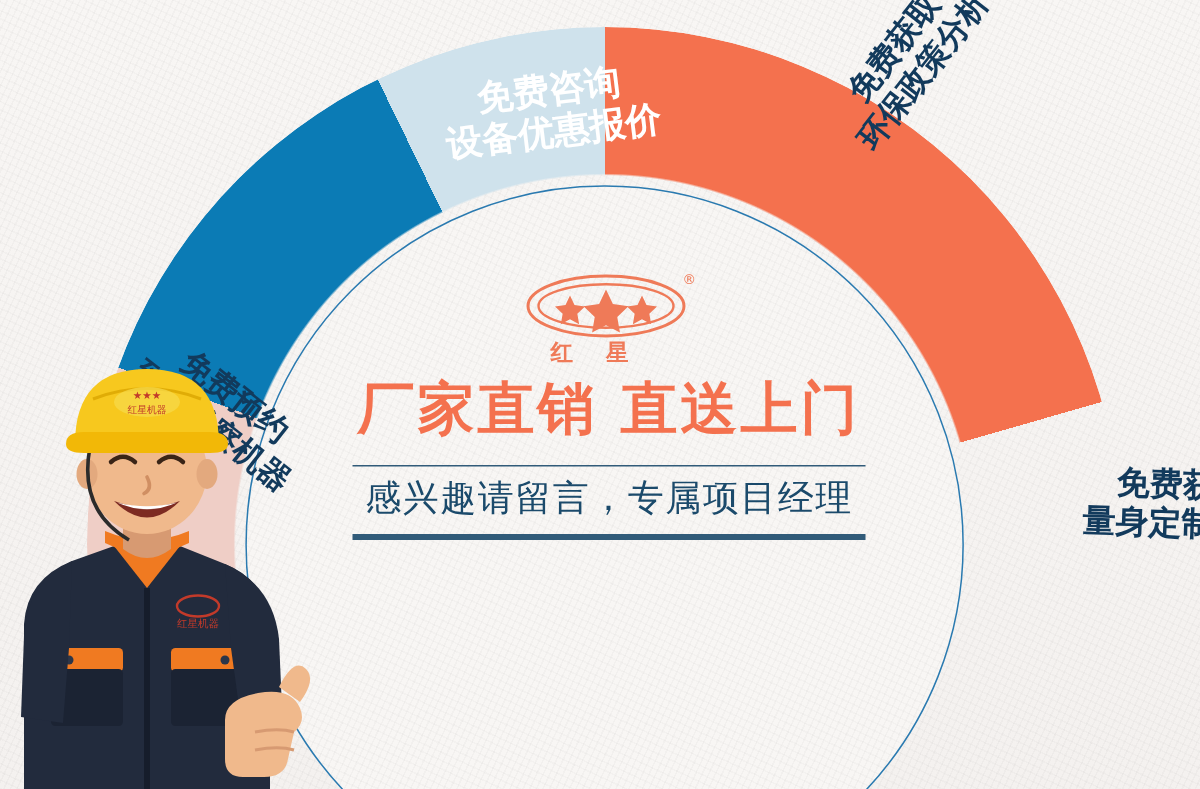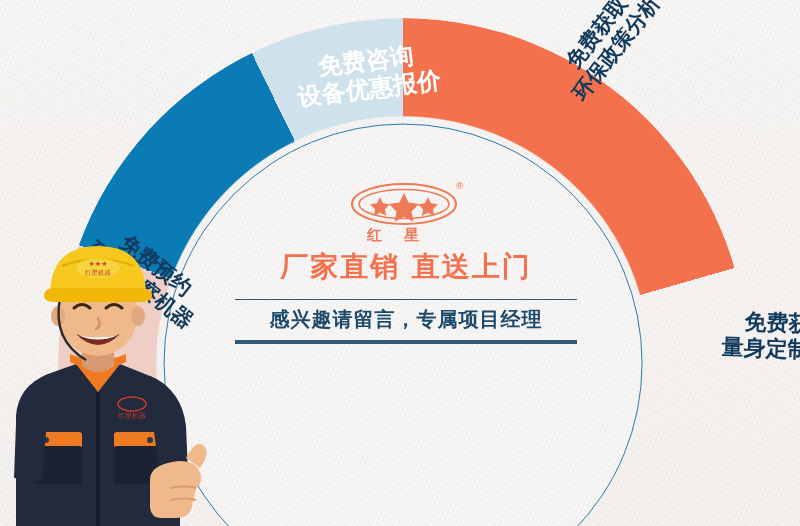--- a/index.html
+++ b/index.html
@@ -62,26 +62,26 @@
   
   #center{
     position:absolute;left:196px;top:180px;width:420px;height:280px;
     text-align:center;
   }
   #logo{
     width:118px;height:66px;margin:0 auto 6px auto;position:relative;
   }
   #logo svg{display:block;}
   #headline{
-    font-size:28px;font-weight:700;color:#f4714e;letter-spacing:2px;
+    font-size:38px;font-weight:700;color:#f4714e;letter-spacing:2px;
     margin:0 0 16px 0;line-height:1.1;
     font-family:"DejaVu Sans","Liberation Sans",sans-serif;
   }
   .sub{
-    font-size:20px;color:#1b4a6b;font-weight:700;letter-spacing:1px;
+    font-size:24px;color:#1b4a6b;font-weight:400;letter-spacing:1px;
     padding:7px 0 8px 0;line-height:1.25;
   }
   .rule{height:1.6px;background:#1b4a6b;width:342px;margin:0 auto;opacity:.9;}
 
   
   #worker{position:absolute;left:0;bottom:0;width:232px;height:300px;}
   #worker svg{display:block;}
 </style>
 </head>
 <body>

